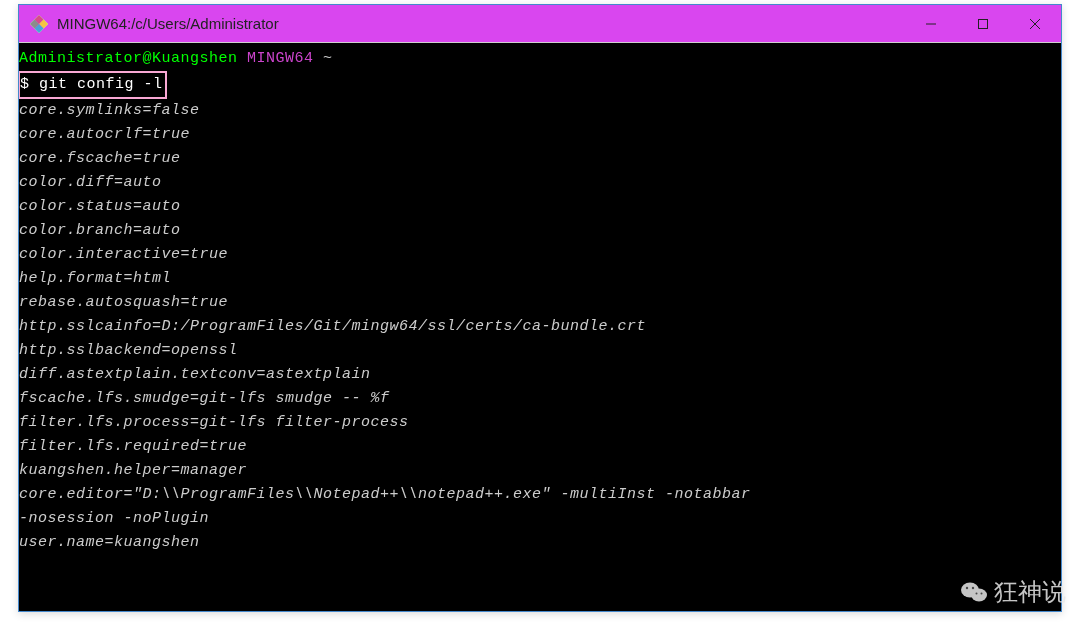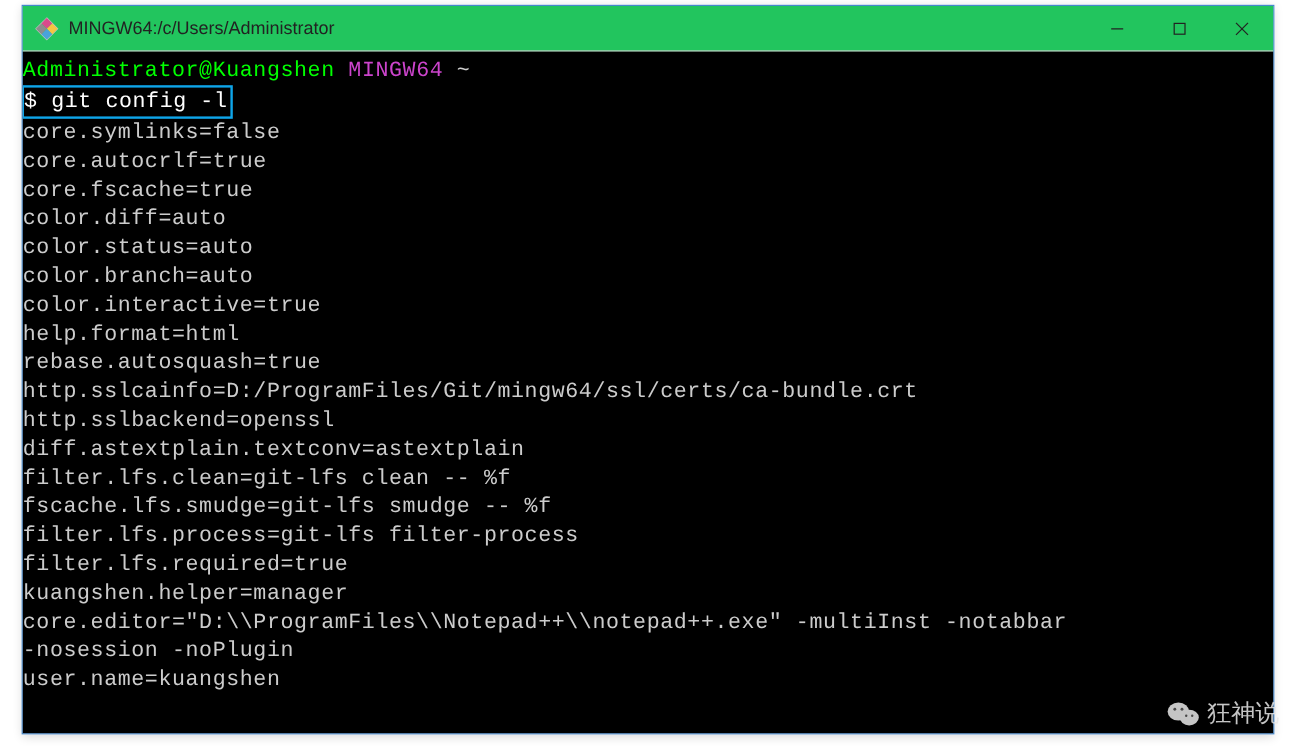--- a/index.html
+++ b/index.html
@@ -17,21 +17,21 @@
     width: 1044px;
     height: 608px;
     border: 1px solid #4488cc;
     background: #ffffff;
     display: flex;
     flex-direction: column;
     box-shadow: 0 2px 8px rgba(0,0,0,0.15);
   }
   .titlebar {
     height: 38px;
-    background: #22c55e;
+    background: #d946ef;
     display: flex;
     align-items: center;
     border-bottom: 1px solid #d0d0d0;
     flex-shrink: 0;
   }
   .titlebar-icon {
     width: 20px;
     height: 20px;
     margin-left: 10px;
     margin-right: 8px;
@@ -58,53 +58,54 @@
     color: #222;
     cursor: pointer;
     font-family: "Segoe UI Symbol", sans-serif;
   }
   .win-btn svg { width: 12px; height: 12px; }
   .terminal {
     flex: 1;
     background: #000000;
     color: #cccccc;
     font-family: "Consolas", "Courier New", monospace;
-    font-size: 18px;
+    font-size: 15px;
     line-height: 24px;
     padding: 4px 0 14px 0;
     overflow: hidden;
     letter-spacing: 0.5px;
   }
   .prompt-line {
     white-space: pre;
   }
   .user-host { color: #00ff00; }
   .mingw { color: #cc44cc; }
   .tilde { color: #cccccc; }
   .highlight-box {
-    border: 2px solid #0ea5e9;
+    border: 2px solid #f9a8d4;
     display: inline-block;
     padding: 0 2px 0 0;
     margin-left: -1px;
   }
   .dollar { color: #ffffff; }
   .cmd { color: #ffffff; }
   .output-line {
     color: #cccccc;
     white-space: pre;
+    font-style: italic;
   }
   .watermark {
     position: absolute;
     right: 14px;
     bottom: 14px;
     display: flex;
     align-items: center;
     gap: 6px;
     color: #e8e8e8;
-    font-size: 20px;
+    font-size: 24px;
     opacity: 0.85;
     font-family: "Microsoft YaHei", sans-serif;
   }
   .watermark-icon {
     width: 28px;
     height: 24px;
   }
 </style>
 </head>
 <body>
@@ -150,21 +151,20 @@
         <div class="output-line">core.fscache=true</div>
         <div class="output-line">color.diff=auto</div>
         <div class="output-line">color.status=auto</div>
         <div class="output-line">color.branch=auto</div>
         <div class="output-line">color.interactive=true</div>
         <div class="output-line">help.format=html</div>
         <div class="output-line">rebase.autosquash=true</div>
         <div class="output-line">http.sslcainfo=D:/ProgramFiles/Git/mingw64/ssl/certs/ca-bundle.crt</div>
         <div class="output-line">http.sslbackend=openssl</div>
         <div class="output-line">diff.astextplain.textconv=astextplain</div>
-        <div class="output-line">filter.lfs.clean=git-lfs clean -- %f</div>
         <div class="output-line">fscache.lfs.smudge=git-lfs smudge -- %f</div>
         <div class="output-line">filter.lfs.process=git-lfs filter-process</div>
         <div class="output-line">filter.lfs.required=true</div>
         <div class="output-line">kuangshen.helper=manager</div>
         <div class="output-line">core.editor="D:\\ProgramFiles\\Notepad++\\notepad++.exe" -multiInst -notabbar </div>
         <div class="output-line">-nosession -noPlugin</div>
         <div class="output-line">user.name=kuangshen</div>
       </div>
   </div>
 </div>

